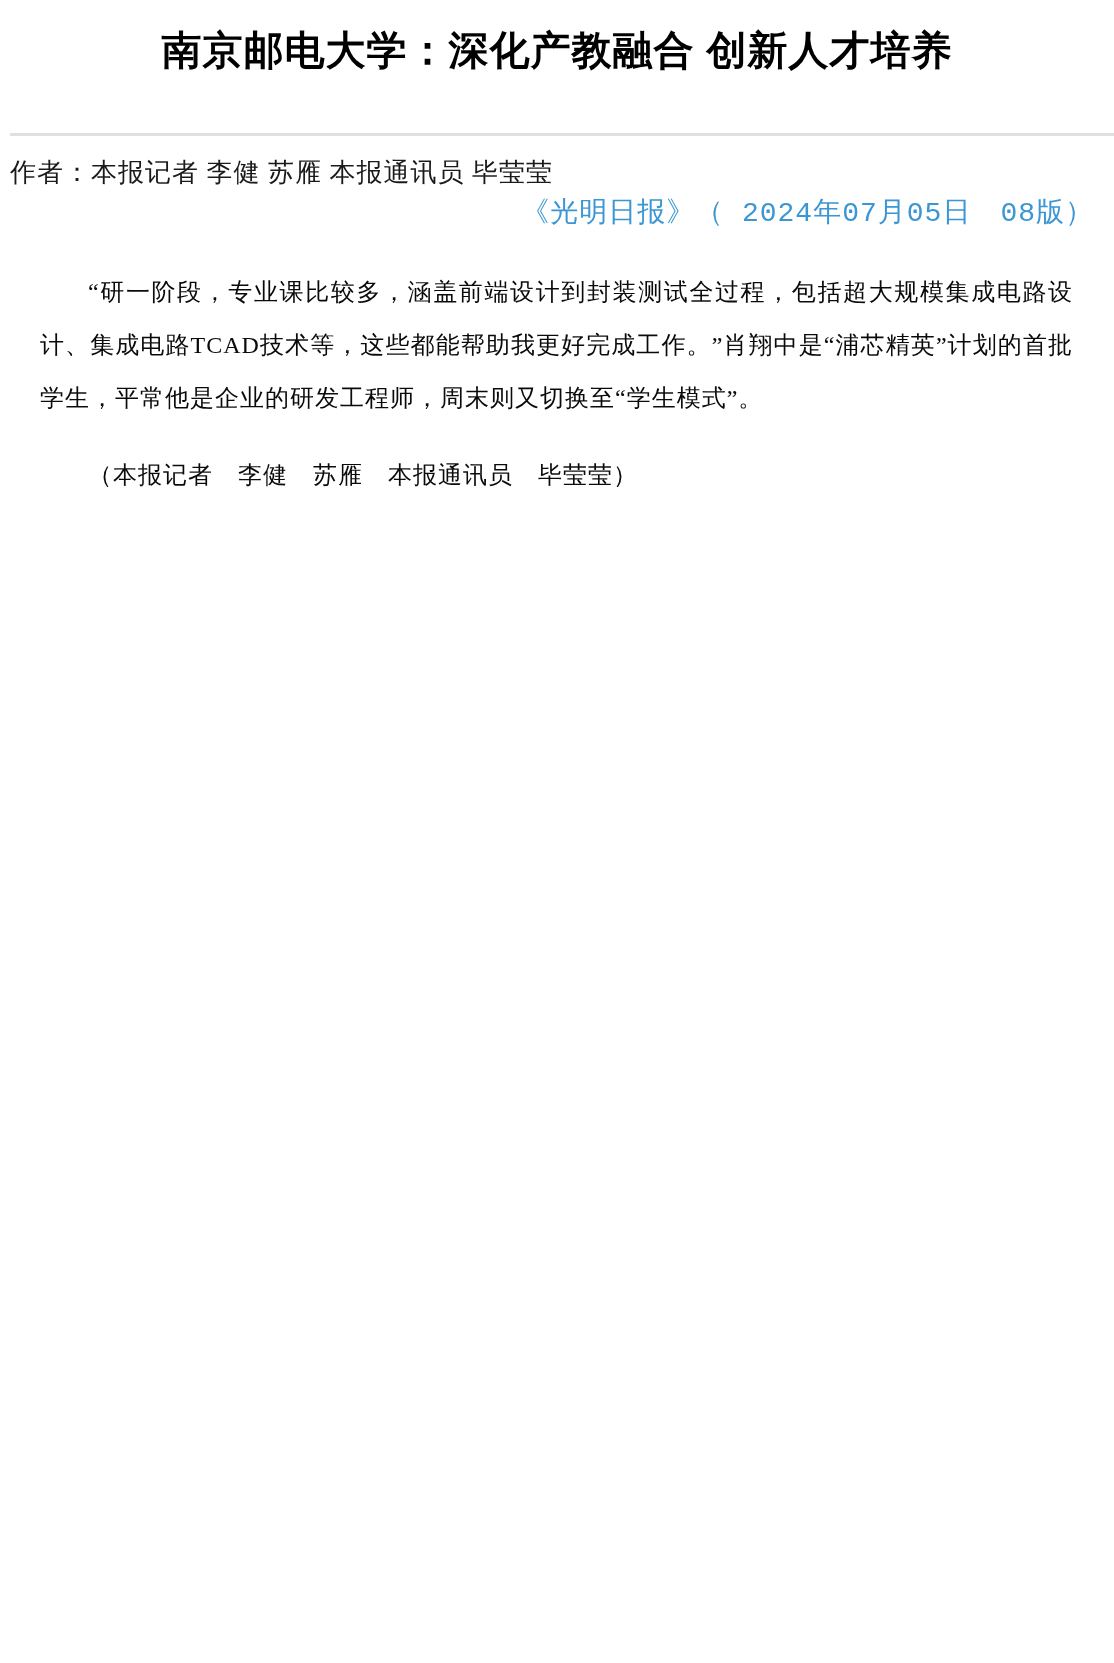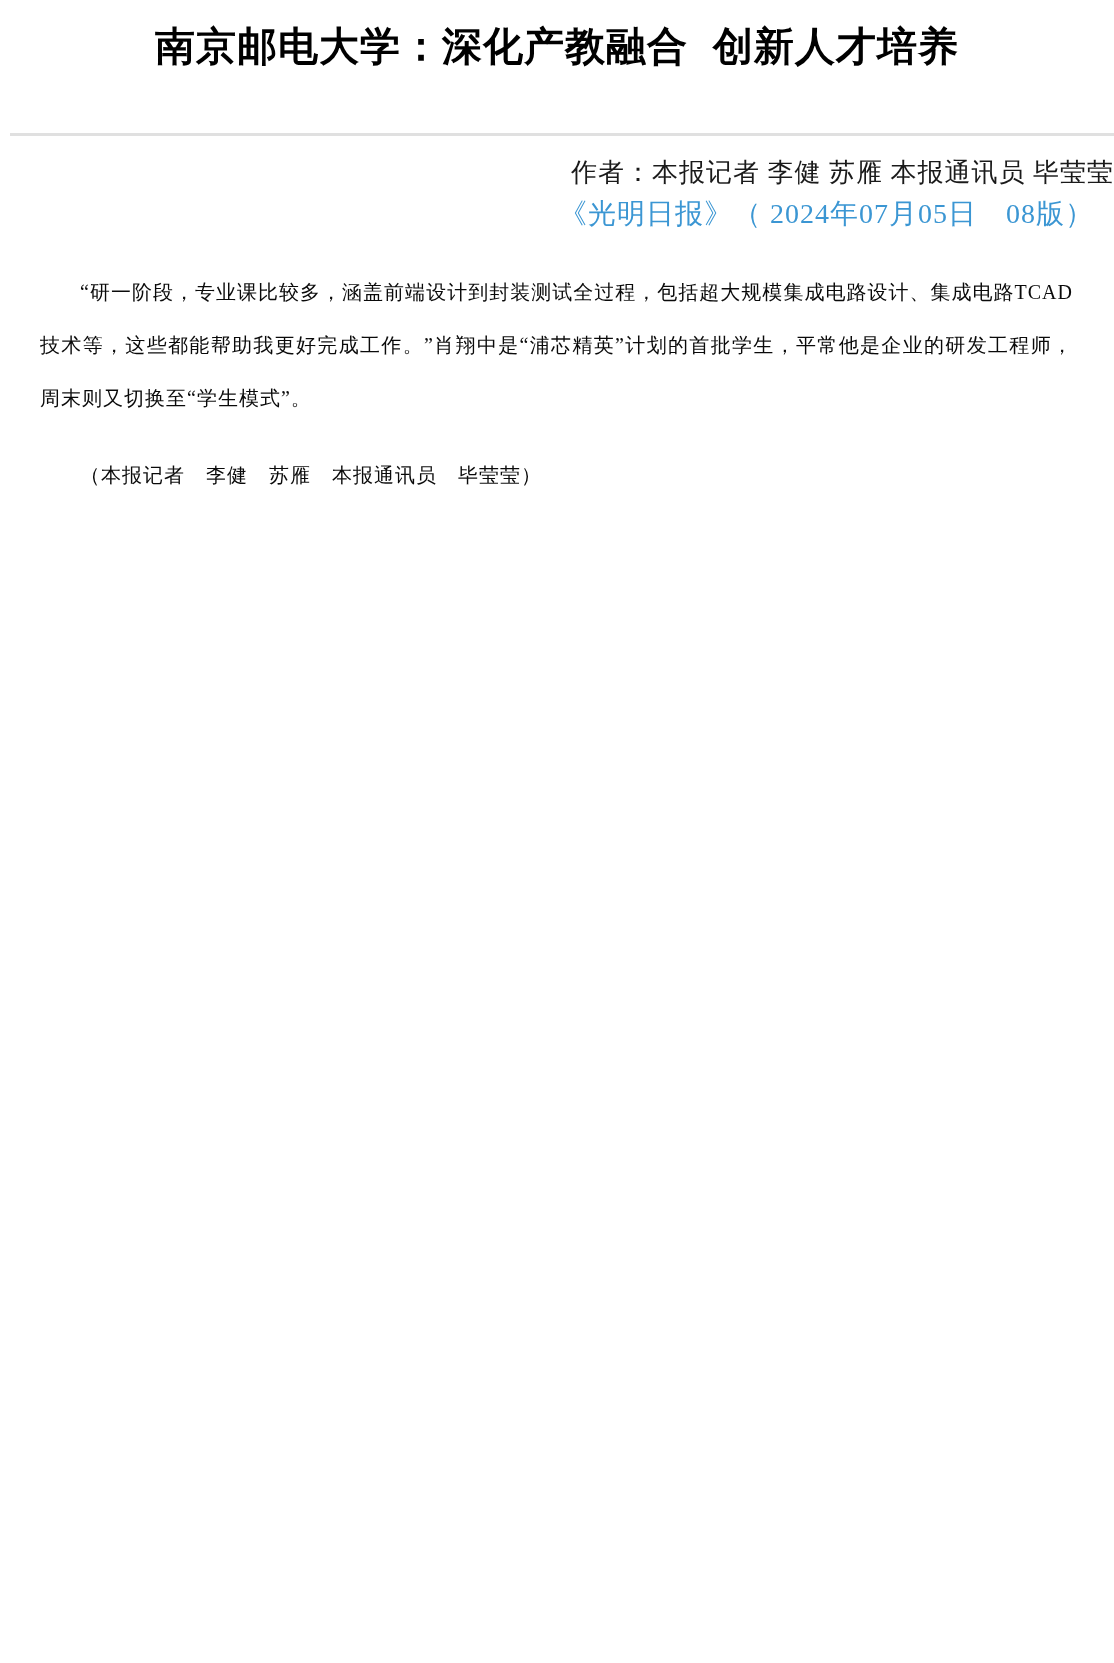--- a/index.html
+++ b/index.html
@@ -10,60 +10,60 @@
   body {
     width: 1114px;
     min-height: 1663px;
     color: #111111;
     font-family: "Liberation Serif", "DejaVu Serif", serif;
   }
   .article-title {
     margin: 22px 0 0 0;
     padding: 0 10px;
     text-align: center;
-    font-family: Liberation Mono, monospace;
+    font-family: Liberation Sans, sans-serif;
     font-weight: bold;
     font-size: 40px;
     line-height: 56px;
     letter-spacing: 1px;
     color: #000000;
   }
   .divider {
     margin: 55px 0 0 10px;
     height: 3px;
     background: #e0e0e0;
   }
   .byline {
     margin: 22px 0 0 10px;
     font-size: 26px;
     line-height: 30px;
     letter-spacing: 1px;
     color: #1a1a1a;
-    text-align: right;
   }
   .source-line {
     margin: 8px 20px 0 0;
     text-align: right;
     font-size: 28px;
     line-height: 36px;
     letter-spacing: 1px;
     color: #3b96d3;
+    font-family: Liberation Mono, monospace;
   }
   .source-line a {
     color: #3b96d3;
     text-decoration: none;
     cursor: pointer;
   }
   .article-body {
     margin-top: 34px;
     padding: 0 24px 30px 40px;
   }
   .article-body p {
     margin: 0 17px 24px 0;
-    font-size: 20px;
+    font-size: 24px;
     line-height: 53px;
     letter-spacing: 1px;
     text-indent: 2em;
     text-align: justify;
     text-justify: inter-character;
     color: #0a0a0a;
   }
 </style>
 </head>
 <body>

